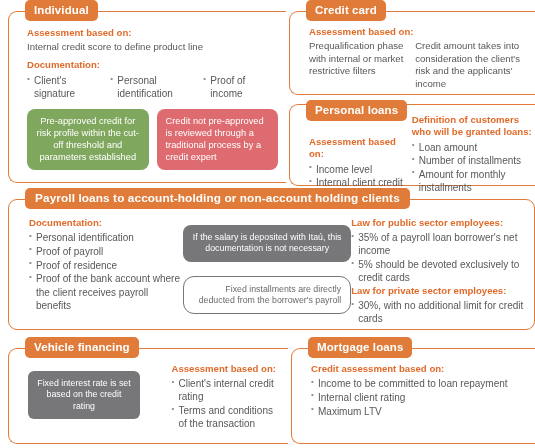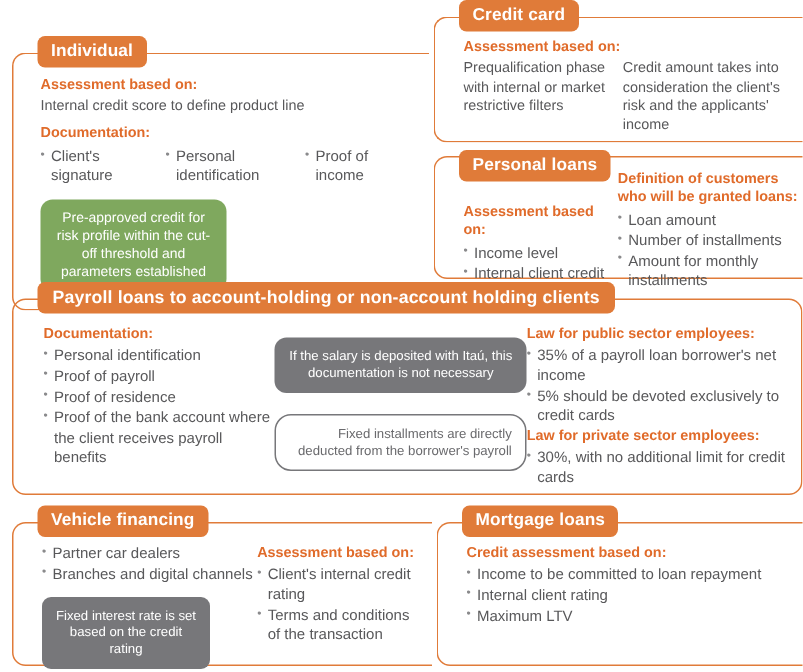--- a/index.html
+++ b/index.html
@@ -119,21 +119,21 @@
     background: #ffffff;
     border: 1.3px solid #77777a;
     color: #6a6a6d;
     text-align: center;
     font-size: 8.8px;
     border-radius: 11px;
   }
   .chip.gray-solid-sq { border-radius: 6px; }
 
   
-  #panel-individual   { left: 8px;   top: 11px;  width: 278px; height: 172px; margin-top: 24px; }
+  #panel-individual   { left: 8px;   top: 11px;  width: 278px; height: 172px; }
   #panel-creditcard   { left: 289px; top: 11px;  width: 254px; height: 84px;  }
   #panel-personal     { left: 289px; top: 104px; width: 254px; height: 82px;  }
   #panel-payroll      { left: 8px;   top: 199px; width: 527px; height: 131px; }
   #panel-vehicle      { left: 8px;   top: 348px; width: 280px; height: 96px;  }
   #panel-mortgage     { left: 291px; top: 348px; width: 252px; height: 96px;  }
 
   #panel-individual .body  { padding: 16px 8px 6px 19px; }
   #panel-creditcard .body  { padding: 15px 6px 4px 20px; }
   #panel-personal .body    { padding: 10px 6px 4px 20px; }
   #panel-payroll .body     { padding: 18px 10px 6px 21px; }
@@ -194,20 +194,21 @@
         </ul>
       </div>
       <div class="col">
         <ul class="bullets">
           <li>Proof of income</li>
         </ul>
       </div>
     </div>
     <div id="ind-chips">
       <div class="chip green">Pre-approved credit for risk profile within the cut-off threshold and parameters established</div>
+      <div class="chip red">Credit not pre-approved is reviewed through a traditional process by a credit expert</div>
     </div>
   </div>
 </div>
 
 <div class="panel" id="panel-creditcard">
   <div class="frame"></div>
   <div class="tab">Credit card</div>
   <div class="body">
     <p class="h-orange">Assessment based on:</p>
     <div id="cc-cols">
@@ -281,24 +282,20 @@
     </div>
   </div>
 </div>
 
 <div class="panel" id="panel-vehicle">
   <div class="frame"></div>
   <div class="tab">Vehicle financing</div>
   <div class="body">
     <div id="vh-cols">
       <div class="col">
-        <ul class="bullets">
-          <li>Partner car dealers</li>
-          <li>Branches and digital channels</li>
-        </ul>
         <div class="chip gray gray-solid-sq" id="vh-chip">Fixed interest rate is set based on the credit rating</div>
       </div>
       <div class="col">
         <p class="h-orange">Assessment based on:</p>
         <ul class="bullets">
           <li>Client's internal credit rating</li>
           <li>Terms and conditions of the transaction</li>
         </ul>
       </div>
     </div>

